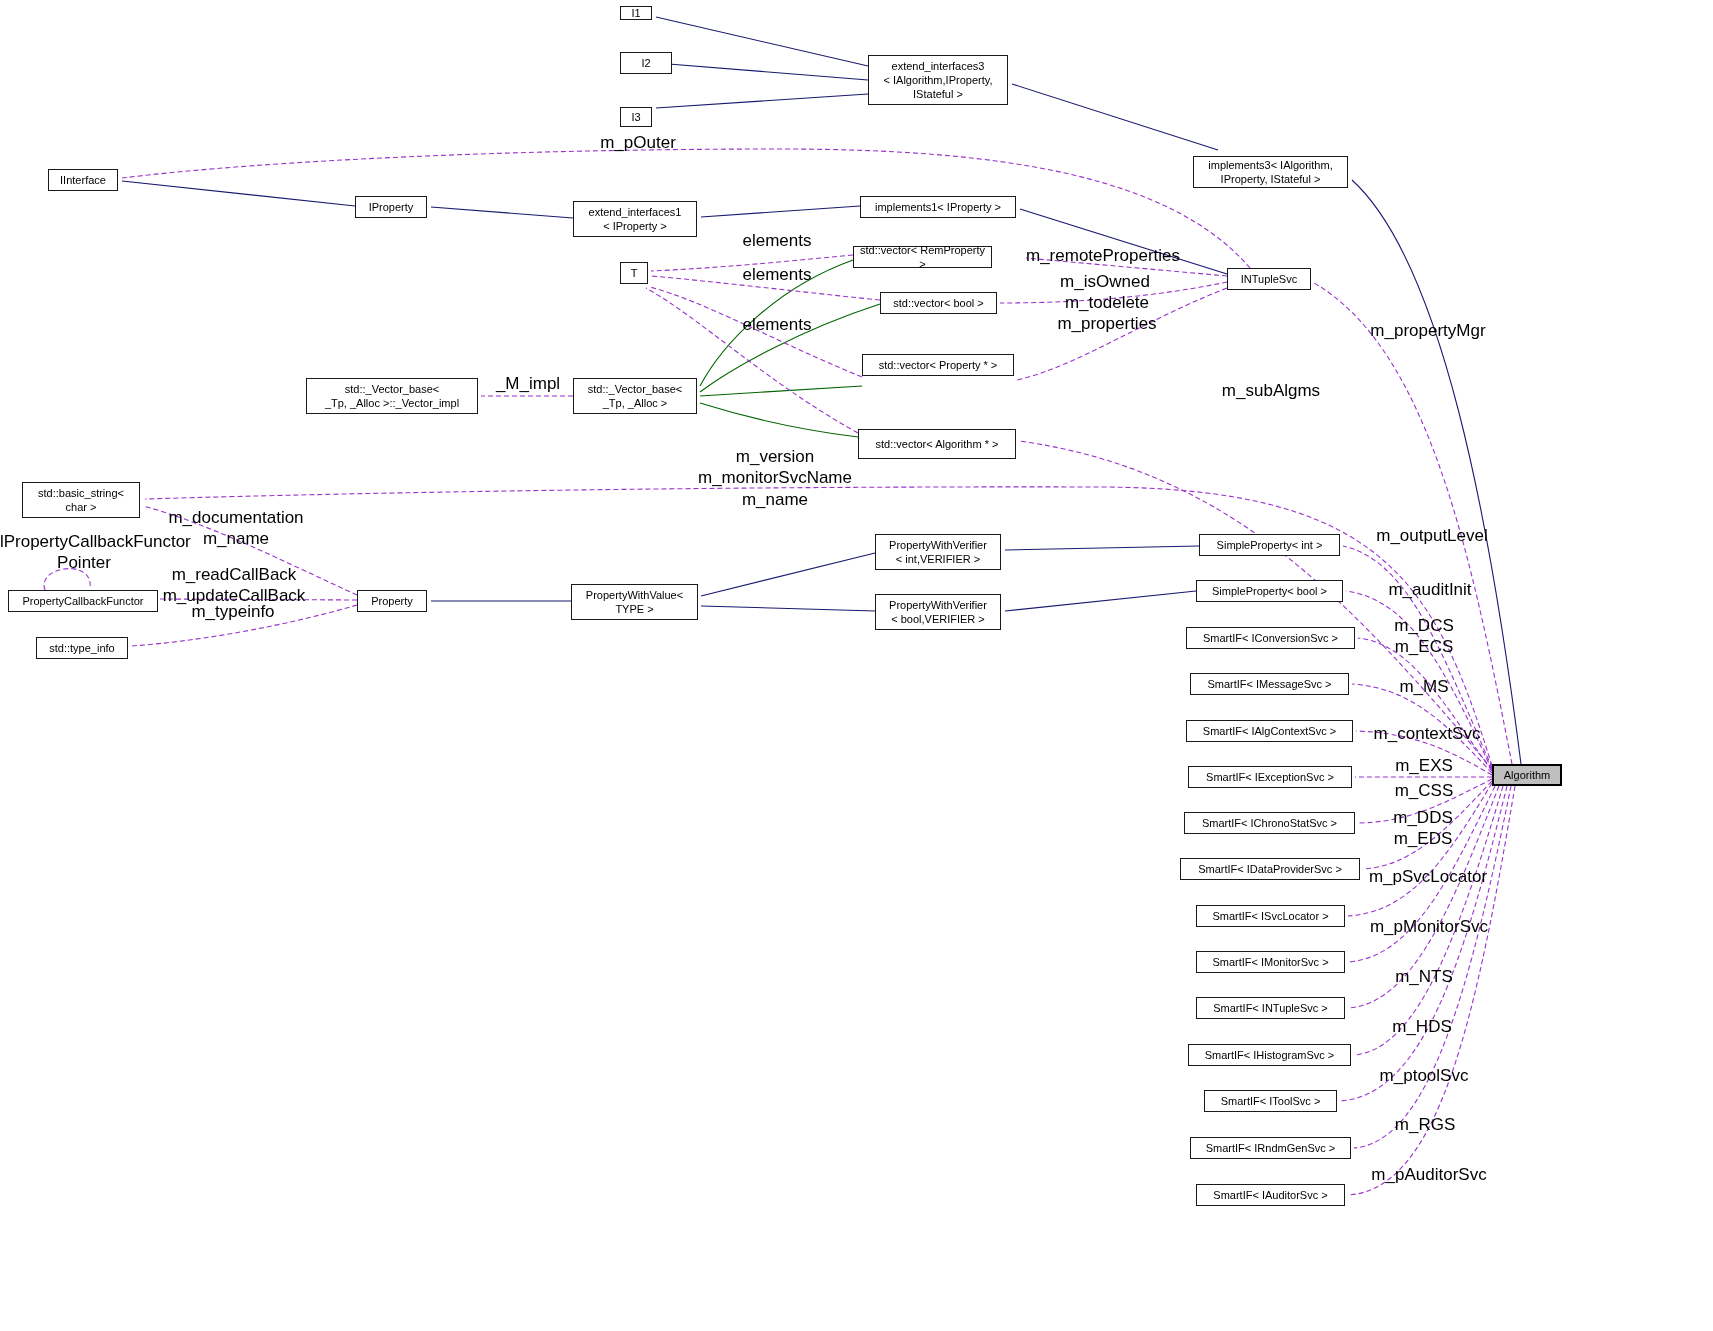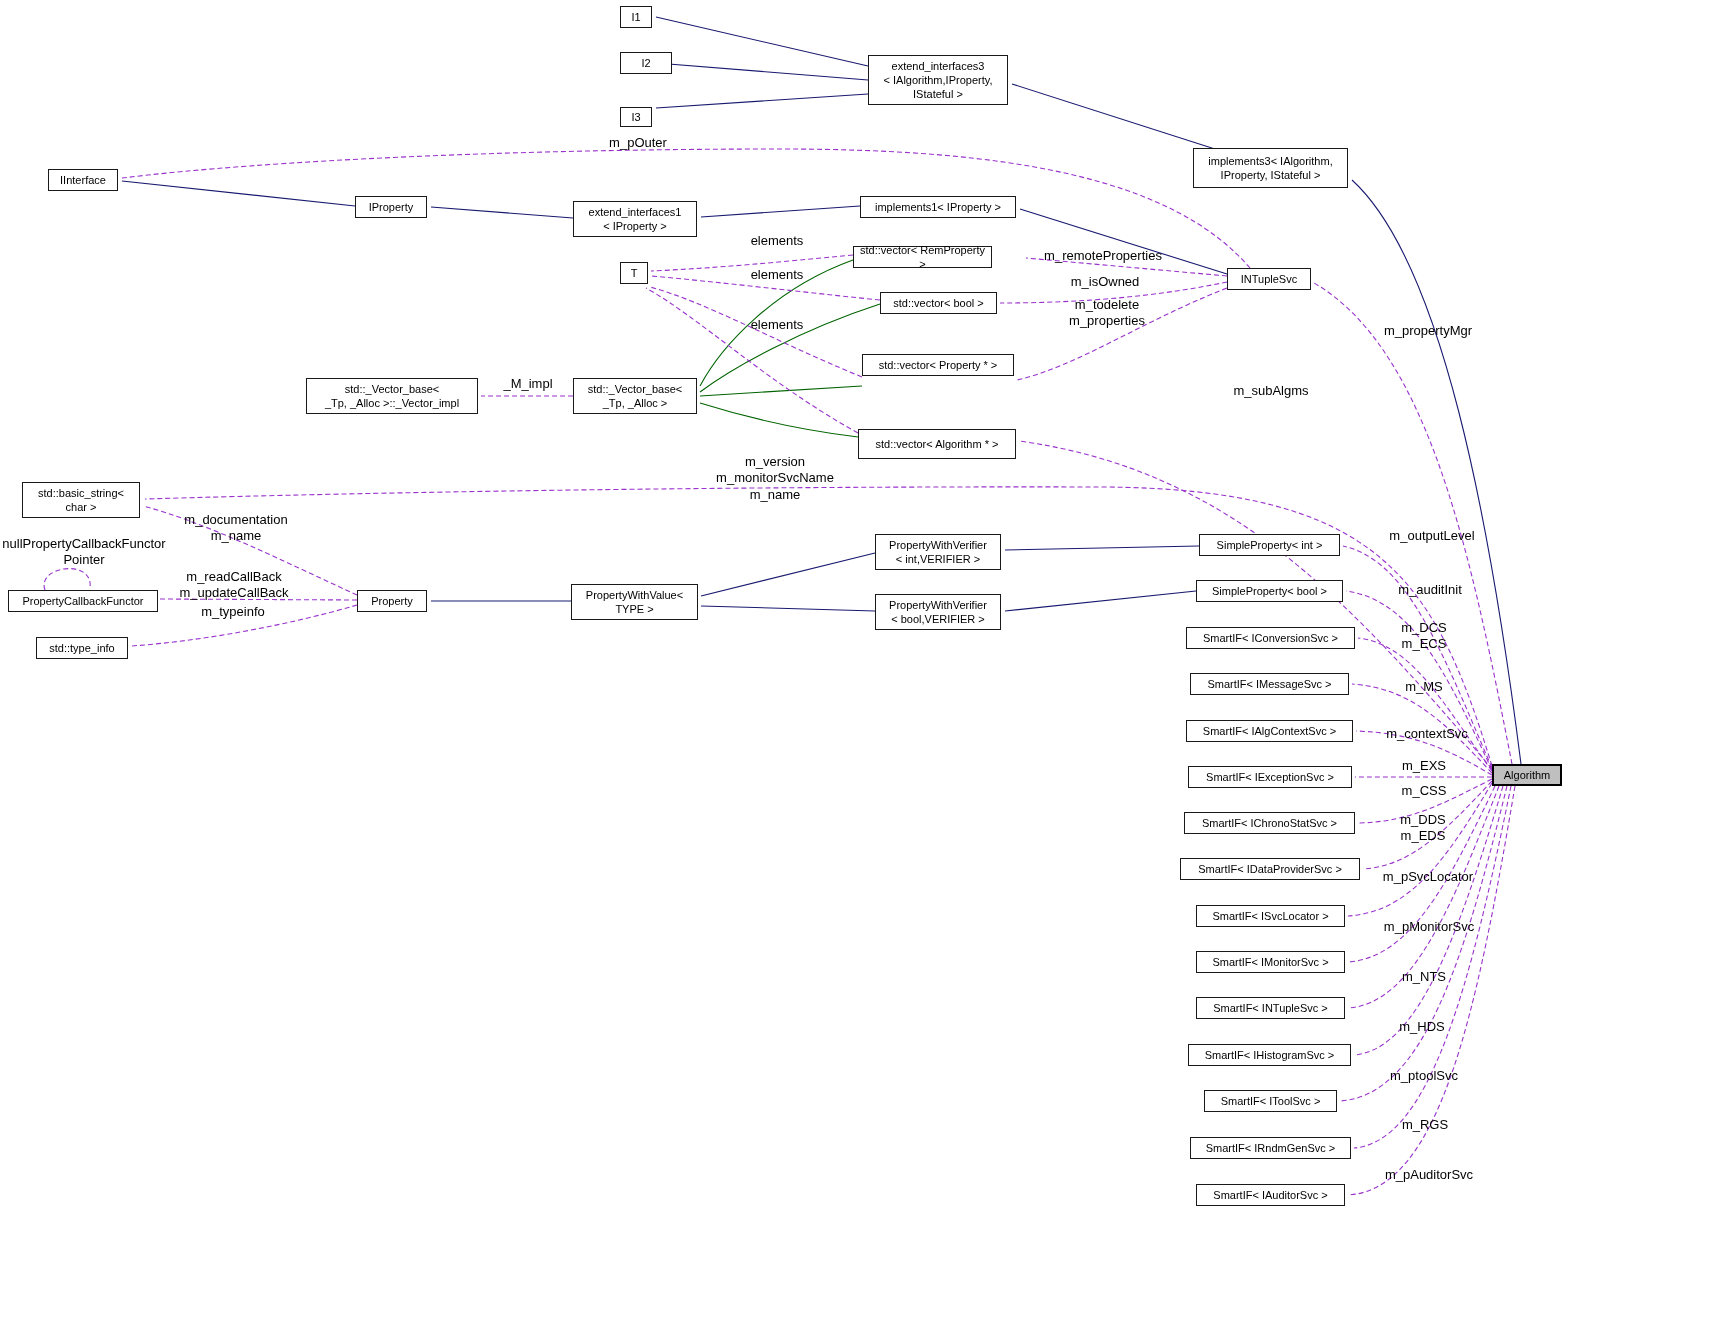--- a/index.html
+++ b/index.html
@@ -29,21 +29,21 @@
     justify-content: center;
     text-align: center;
     white-space: pre-line;
     padding: 1px 2px;
     z-index: 2;
   }
   .node.highlight { background: #bfbfbf; border: 2px solid #000; }
   .elabel {
     position: absolute;
     transform: translate(-50%, -50%);
-    font-size: 13px;
+    font-size: 17px;
     color: #000000;
     text-align: center;
     white-space: pre-line;
     line-height: 1.25;
     z-index: 3;
     pointer-events: none;
   }
 </style>
 </head>
 <body>
@@ -115,27 +115,27 @@
       <path class="use" d="M 1492 783 C 1446 860 1410 912 1348 916" marker-end="url(#ap)"></path>
       <path class="use" d="M 1495 786 C 1449 882 1410 958 1348 962" marker-end="url(#ap)"></path>
       <path class="use" d="M 1499 786 C 1453 904 1413 1004 1348 1008" marker-end="url(#ap)"></path>
       <path class="use" d="M 1503 786 C 1459 934 1418 1050 1354 1055" marker-end="url(#ap)"></path>
       <path class="use" d="M 1507 786 C 1465 956 1424 1096 1340 1101" marker-end="url(#ap)"></path>
       <path class="use" d="M 1511 786 C 1471 984 1430 1142 1354 1148" marker-end="url(#ap)"></path>
       <path class="use" d="M 1515 786 C 1477 1012 1440 1190 1348 1195" marker-end="url(#ap)"></path>
     </g>
   </svg>
 
-  <div class="node" style="left:620px;top:6px;width:32px;height:22px">I1</div>
+  <div class="node" style="left:620px;top:6px;width:32px;height:14px">I1</div>
   <div class="node" style="left:620px;top:52px;width:52px;height:22px">I2</div>
   <div class="node" style="left:620px;top:107px;width:32px;height:20px">I3</div>
   <div class="node" style="left:868px;top:55px;width:140px;height:50px">extend_interfaces3
 &lt; IAlgorithm,IProperty,
 IStateful &gt;</div>
-  <div class="node" style="left:1193px;top:148px;width:155px;height:40px">implements3&lt; IAlgorithm,
+  <div class="node" style="left:1193px;top:156px;width:155px;height:32px">implements3&lt; IAlgorithm,
 IProperty, IStateful &gt;</div>
   <div class="node" style="left:48px;top:169px;width:70px;height:22px">IInterface</div>
   <div class="node" style="left:355px;top:196px;width:72px;height:22px">IProperty</div>
   <div class="node" style="left:573px;top:201px;width:124px;height:36px">extend_interfaces1
 &lt; IProperty &gt;</div>
   <div class="node" style="left:860px;top:196px;width:156px;height:22px">implements1&lt; IProperty &gt;</div>
   <div class="node" style="left:1227px;top:268px;width:84px;height:22px">INTupleSvc</div>
   <div class="node" style="left:620px;top:262px;width:28px;height:22px">T</div>
   <div class="node" style="left:853px;top:246px;width:139px;height:22px">std::vector&lt; RemProperty &gt;</div>
   <div class="node" style="left:880px;top:292px;width:117px;height:22px">std::vector&lt; bool &gt;</div>

